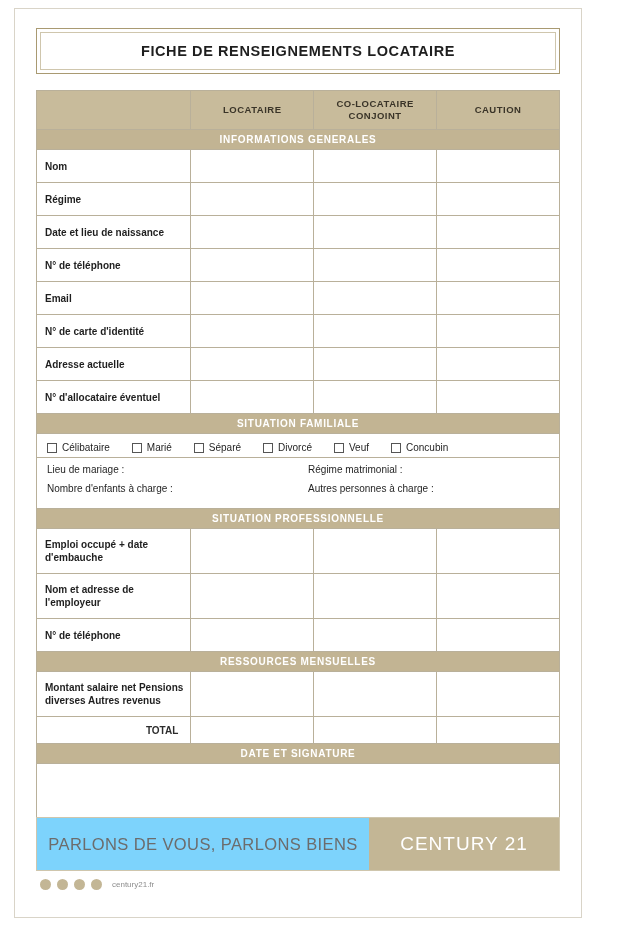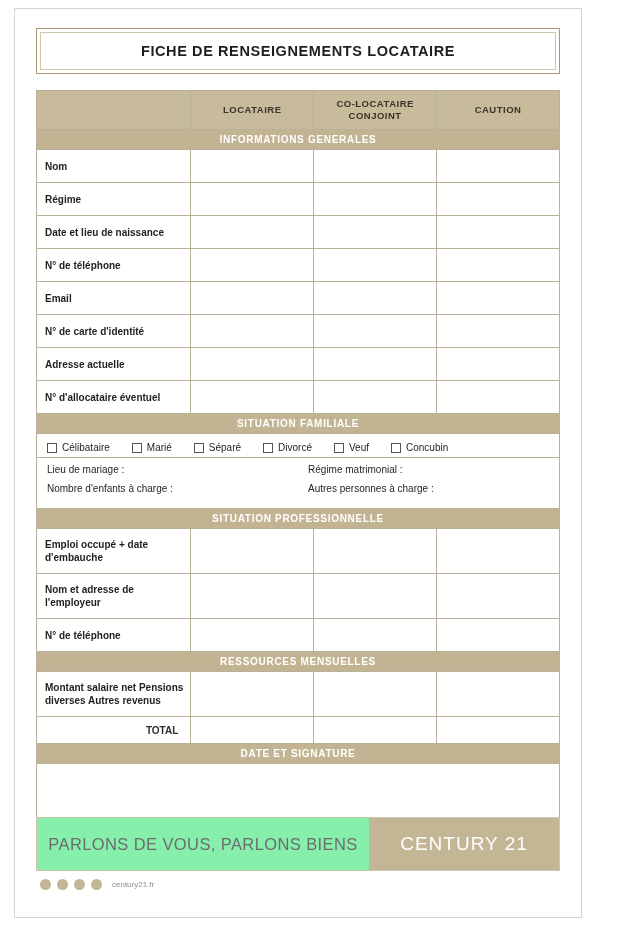--- a/index.html
+++ b/index.html
@@ -176,21 +176,21 @@
   .footer {
     position: absolute;
     left: 36px;
     right: 36px;
     bottom: 36px;
   }
   .brandbar {
     display: flex;
     height: 52px;
     border: 1px solid #cfc6ad;
-    background: #86efac;
+    background: #7dd3fc;
   }
   .brand-left {
     flex: 1 1 auto;
     display: flex;
     align-items: center;
     justify-content: center;
     font-size: 16.5px;
     letter-spacing: 0.4px;
     color: #6c6c6c;
     font-family: "Liberation Sans", sans-serif;

